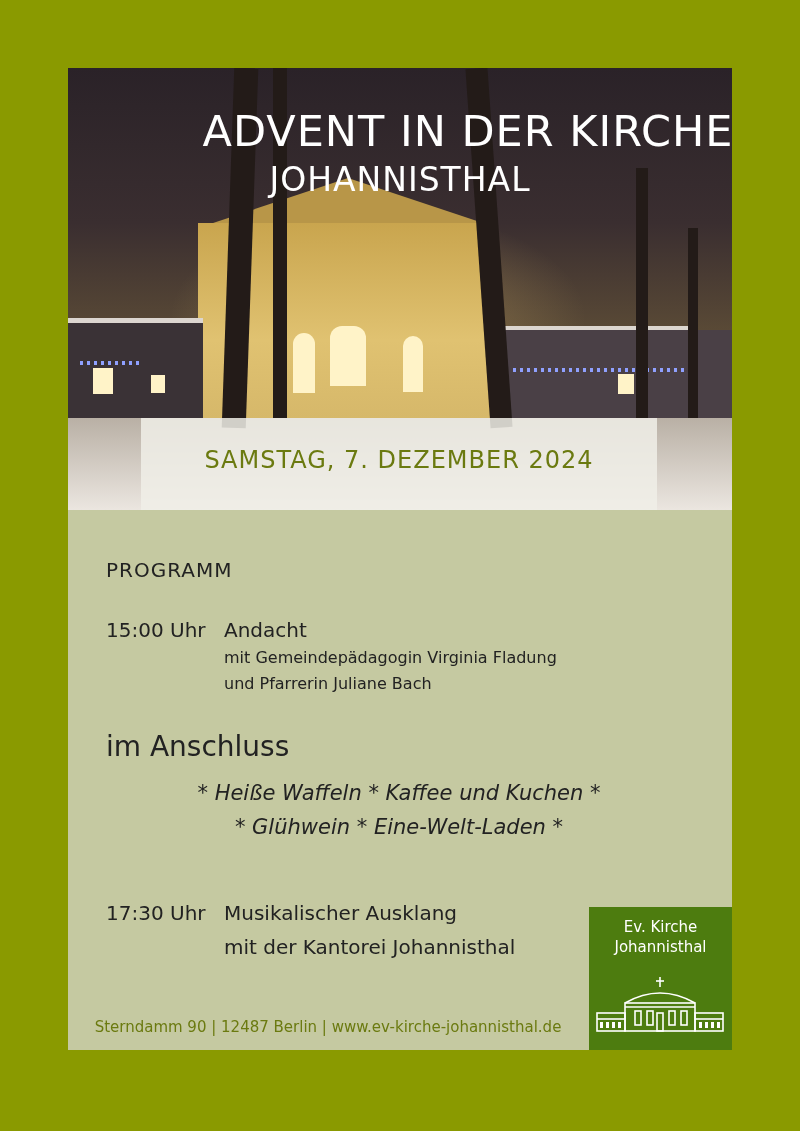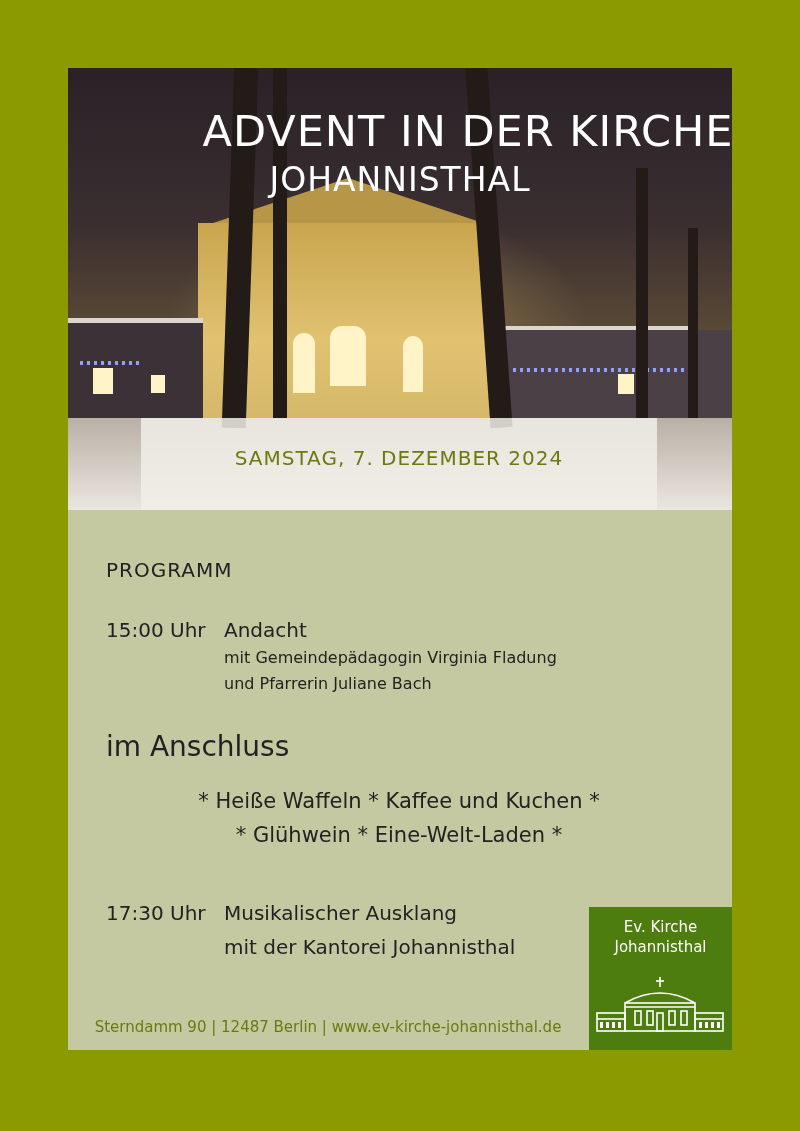--- a/index.html
+++ b/index.html
@@ -15,29 +15,29 @@
   .wing-r{position:absolute;left:430px;top:262px;width:234px;height:88px;background:#4a4046;}
   .wing-roof-l{position:absolute;left:0;top:250px;width:135px;height:12px;background:#dcd6d0;}
   .wing-roof-r{position:absolute;left:430px;top:258px;width:200px;height:12px;background:#dcd6d0;}
   .lights{position:absolute;height:4px;background:repeating-linear-gradient(90deg,#8fa0ff 0 3px,transparent 3px 7px);}
   .window{position:absolute;background:#fff3c8;border-radius:12px 12px 0 0;}
   .tree{position:absolute;background:#231b18;}
   .ground{position:absolute;left:0;top:350px;width:664px;height:92px;background:linear-gradient(180deg,#b9b0a5,#ebe6e0);}
   .title{position:absolute;left:0;top:38px;width:800px;text-align:center;color:#fff;font-family:"DejaVu Sans",sans-serif;font-size:43px;letter-spacing:1px;line-height:50px;}
   .subtitle{position:absolute;left:0;top:92px;width:664px;text-align:center;color:#fff;font-size:33px;letter-spacing:1px;line-height:40px;}
   .date-band{position:absolute;left:73px;top:350px;width:516px;height:92px;background:rgba(240,238,232,0.85);}
-  .date-text{position:absolute;left:0;top:28px;width:516px;text-align:center;color:#6b7a10;font-size:20px;letter-spacing:1px;}
+  .date-text{position:absolute;left:0;top:28px;width:516px;text-align:center;color:#6b7a10;font-size:24px;letter-spacing:1px;}
   .content{position:absolute;left:38px;top:490px;width:600px;color:#222;}
   .h-prog{position:absolute;left:0;top:0;font-size:20px;letter-spacing:1px;}
   .row{position:absolute;left:0;font-size:20px;}
   .time{position:absolute;left:0;white-space:nowrap;}
   .ev{position:absolute;left:118px;white-space:nowrap;}
   .sub{position:absolute;left:118px;font-size:16px;white-space:nowrap;}
   .anschluss{position:absolute;left:0;top:172px;font-size:28px;}
-  .extras{position:absolute;left:0;top:226px;width:586px;text-align:center;font-size:21px;line-height:34px;}
+  .extras{position:absolute;left:0;top:218px;width:586px;text-align:center;font-style:italic;font-size:21px;line-height:34px;}
   .footer{position:absolute;left:0;top:950px;width:520px;text-align:center;color:#6b7a10;font-size:15px;}
   .logo{position:absolute;left:521px;top:839px;width:143px;height:143px;background:#4d7c0f;color:#fff;}
   .logo-text{position:absolute;left:0;top:10px;width:143px;text-align:center;font-size:15px;line-height:20px;}
   .logo-icon{position:absolute;left:6px;top:68px;}
 </style>
 </head>
 <body>
 
 <div class="poster">
   <div class="photo">

